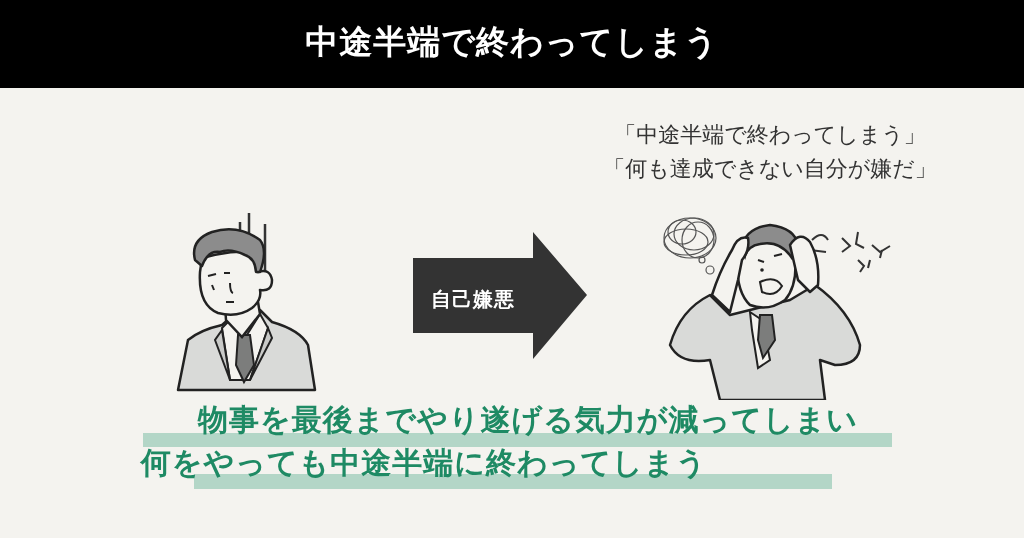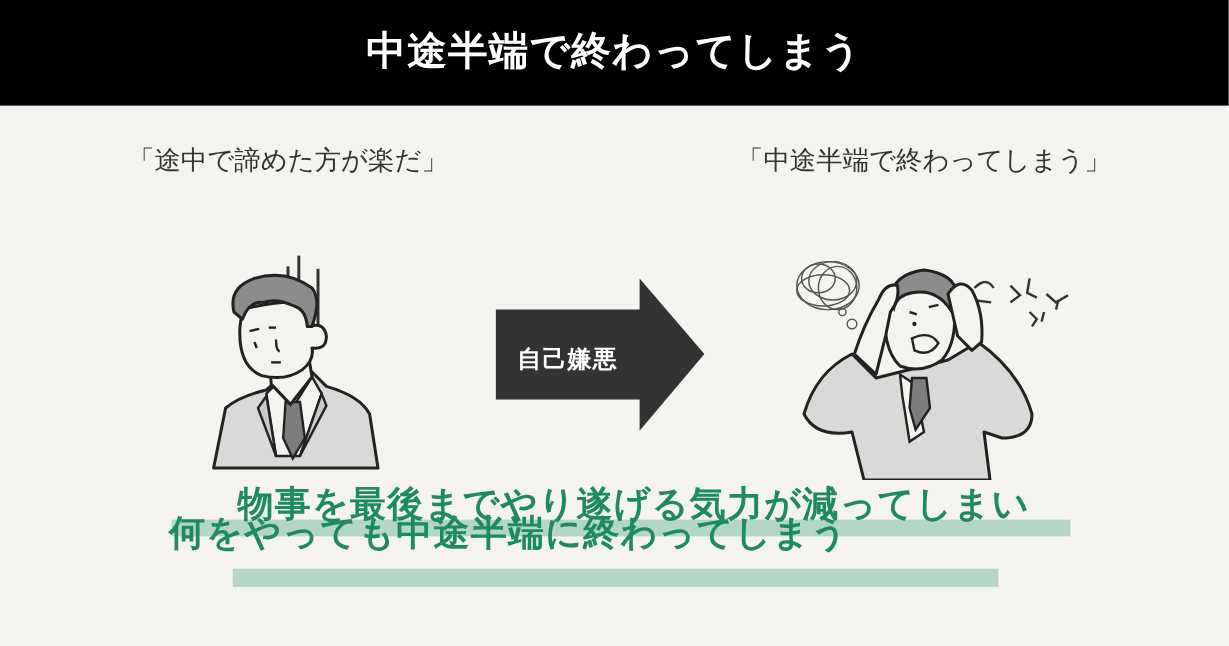--- a/index.html
+++ b/index.html
@@ -36,35 +36,35 @@
       color: #ffffff; font-size: 20px; font-weight: bold; letter-spacing: 1px;
     }
     .hl-bar { position: absolute; background: #b3d6c7; }
     .hl-bar-1 { left: 143px; top: 433px; width: 749px; height: 14px; }
     .hl-bar-2 { left: 194px; top: 474px; width: 638px; height: 15px; }
     .conclusion {
       position: absolute; color: #1e8a64; font-weight: bold; font-size: 30px;
       text-align: center; white-space: nowrap; letter-spacing: 1px;
     }
     .conclusion-1 { left: 16px; width: 1024px; top: 400px; }
-    .conclusion-2 { left: 0; width: 848px; top: 424px; }
+    .conclusion-2 { left: 0; width: 848px; top: 443px; }
   </style>
 </head>
 <body>
 
 <div class="header">
   <div class="header-title">中途半端で終わってしまう</div>
 </div>
 
 <div class="quote-block quote-left">
-  <div>「途中で諦めた方が楽だ」</div>
 </div>
 
 <div class="quote-block quote-right">
   <div>「中途半端で終わってしまう」</div>
+  <div>「何も達成できない自分が嫌だ」</div>
 </div>
 
 <div class="figure figure-left">
   <svg width="180" height="190" viewBox="0 0 180 190">
 
     <line x1="80" y1="12" x2="80" y2="38" stroke="#333" stroke-width="2.5"></line>
     <line x1="89" y1="3" x2="89" y2="50" stroke="#333" stroke-width="2.5"></line>
     <line x1="105" y1="14" x2="105" y2="70" stroke="#333" stroke-width="2.5"></line>
 
     <path d="M18 180 L28 130 Q40 120 62 115 L70 108 L100 100 L112 112 Q140 120 148 135 L155 180 Z" fill="#d9dad8" stroke="#222" stroke-width="2.5" stroke-linejoin="round"></path>

